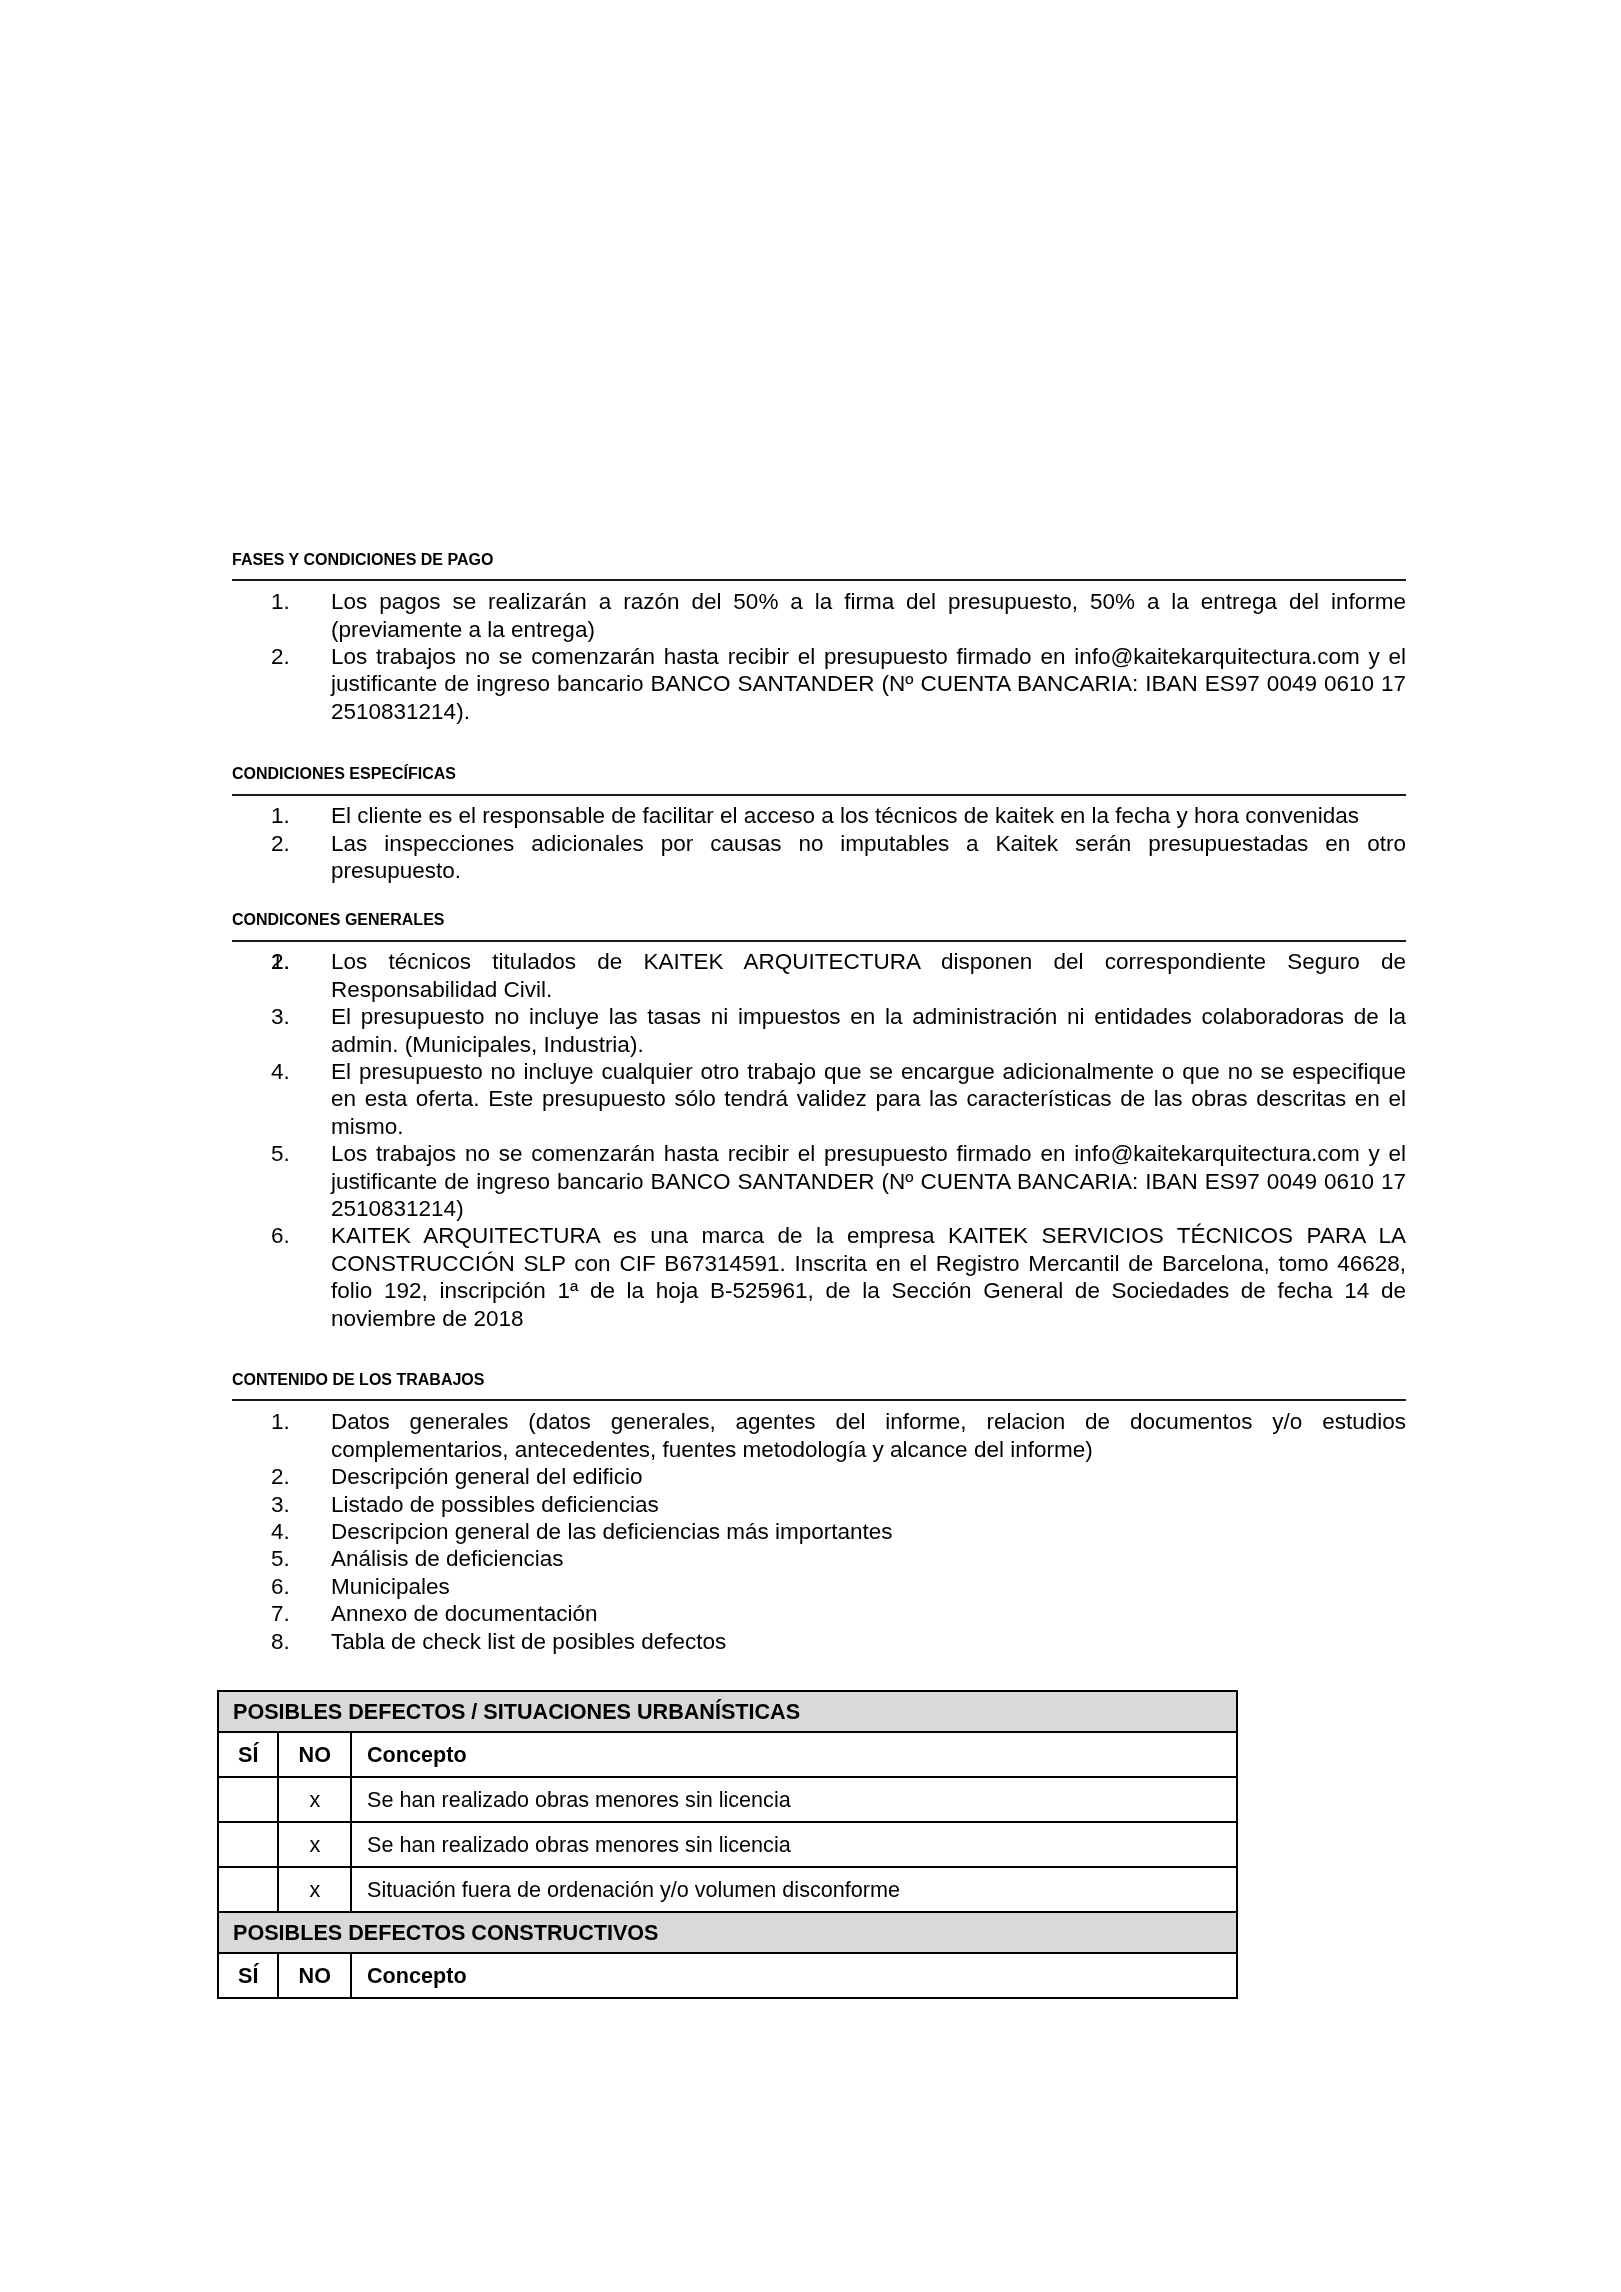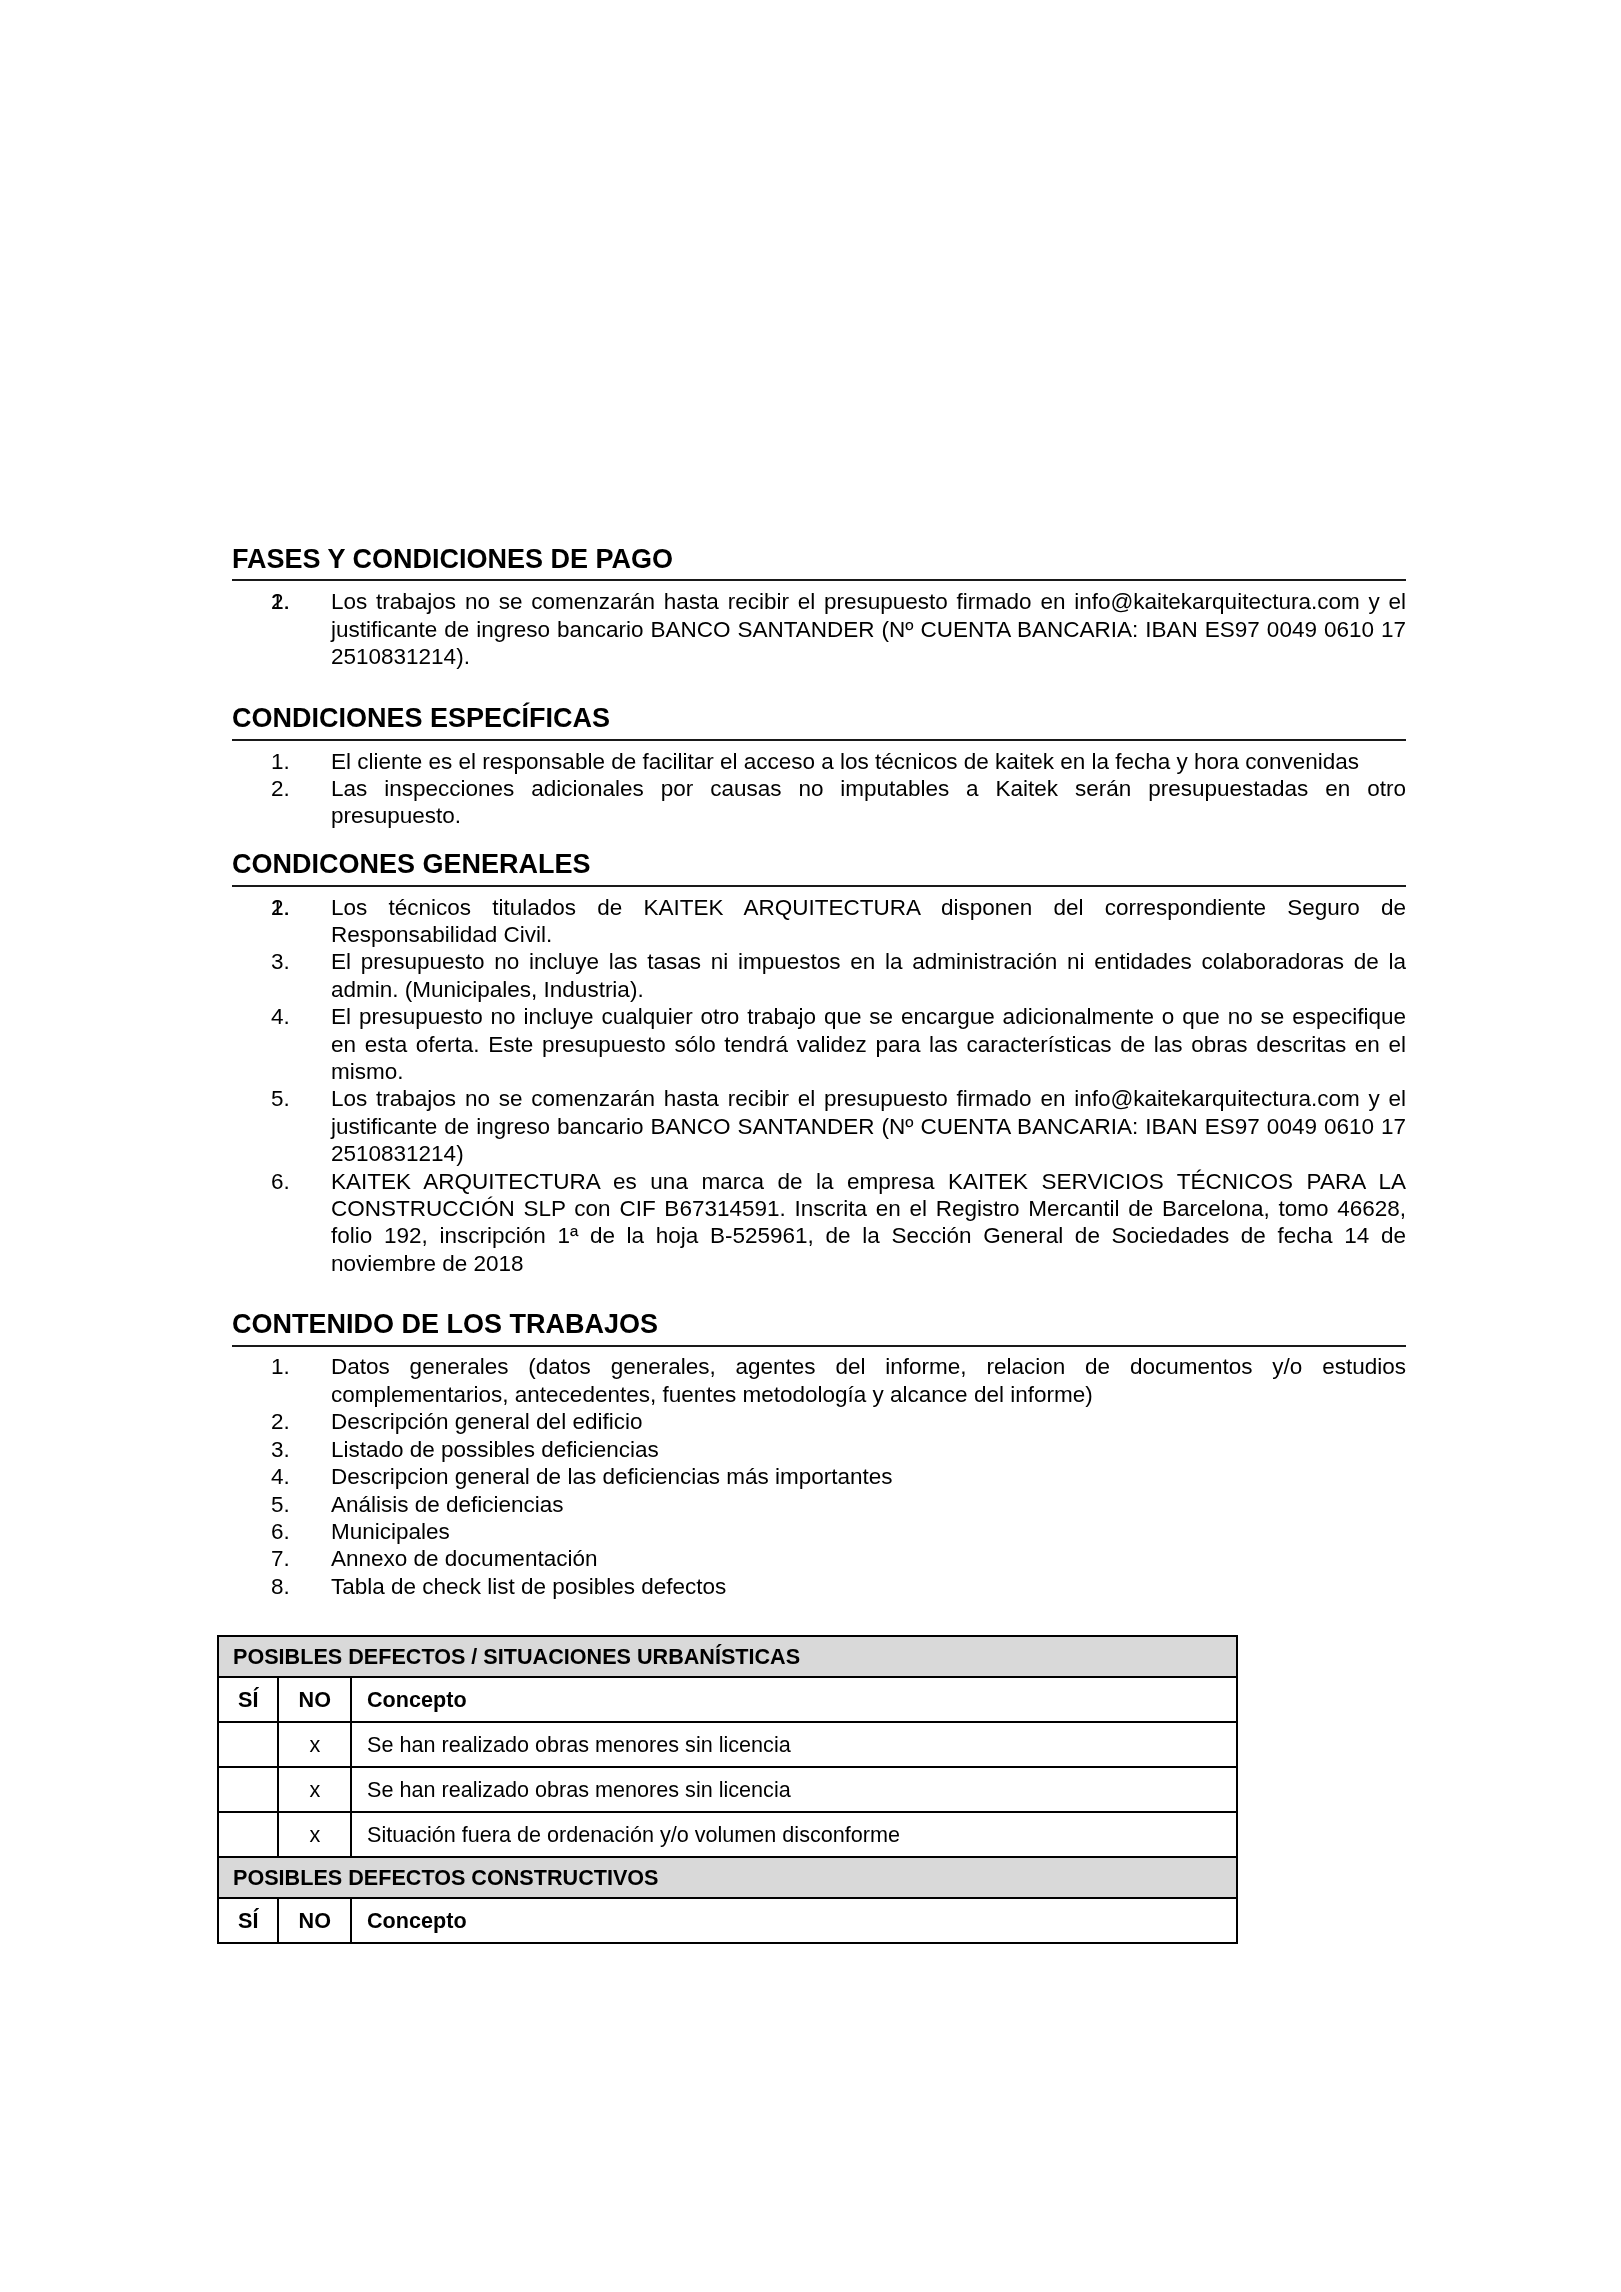--- a/index.html
+++ b/index.html
@@ -13,21 +13,21 @@
   }
   .content {
     position: absolute;
     left: 232px; top: 546px;
     width: 1174px;
     font-size: 22.5px;
     line-height: 27.4px;
   }
   .sec-title {
     margin: 0;
-    font-size: 27px;
+    font-size: 16px;
     font-weight: bold;
     line-height: 27.4px;
     padding-bottom: 5.9px;
     border-bottom: 2.9px solid #1a1a1a;
   }
   .sec-2 { margin-top: 35px; }
   .sec-3 { margin-top: 21.6px; }
   .sec-4 { margin-top: 34px; }
   ol.num-list {
     list-style: none;
@@ -78,21 +78,21 @@
   table.defects td.concept { padding-left: 14.7px; text-align: left; }
 </style>
 </head>
 <body>
 
 <div class="content">
 
   <section class="sec-1">
     <h2 class="sec-title">FASES Y CONDICIONES DE PAGO</h2>
     <ol class="num-list">
-      <li><span class="num">1.</span></li>
+      <li><span class="num">1.</span><span>Los pagos se realizarán a razón del 50% a la firma del presupuesto, 50% a la entrega del informe (previamente a la entrega)</span></li>
       <li><span class="num">2.</span><span>Los trabajos no se comenzarán hasta recibir el presupuesto firmado en info@kaitekarquitectura.com y el justificante de ingreso bancario BANCO SANTANDER (Nº CUENTA BANCARIA: IBAN ES97 0049 0610 17 2510831214).</span></li>
     </ol>
   </section>
 
   <section class="sec-2">
     <h2 class="sec-title">CONDICIONES ESPECÍFICAS</h2>
     <ol class="num-list">
       <li><span class="num">1.</span><span>El cliente es el responsable de facilitar el acceso a los técnicos de kaitek en la fecha y hora convenidas</span></li>
       <li><span class="num">2.</span><span>Las inspecciones adicionales por causas no imputables a Kaitek serán presupuestadas en otro presupuesto.</span></li>
     </ol>

